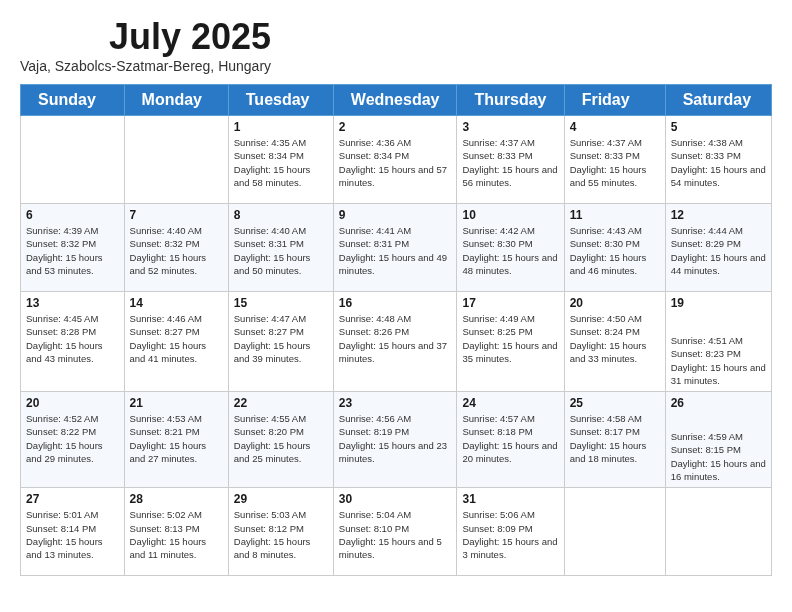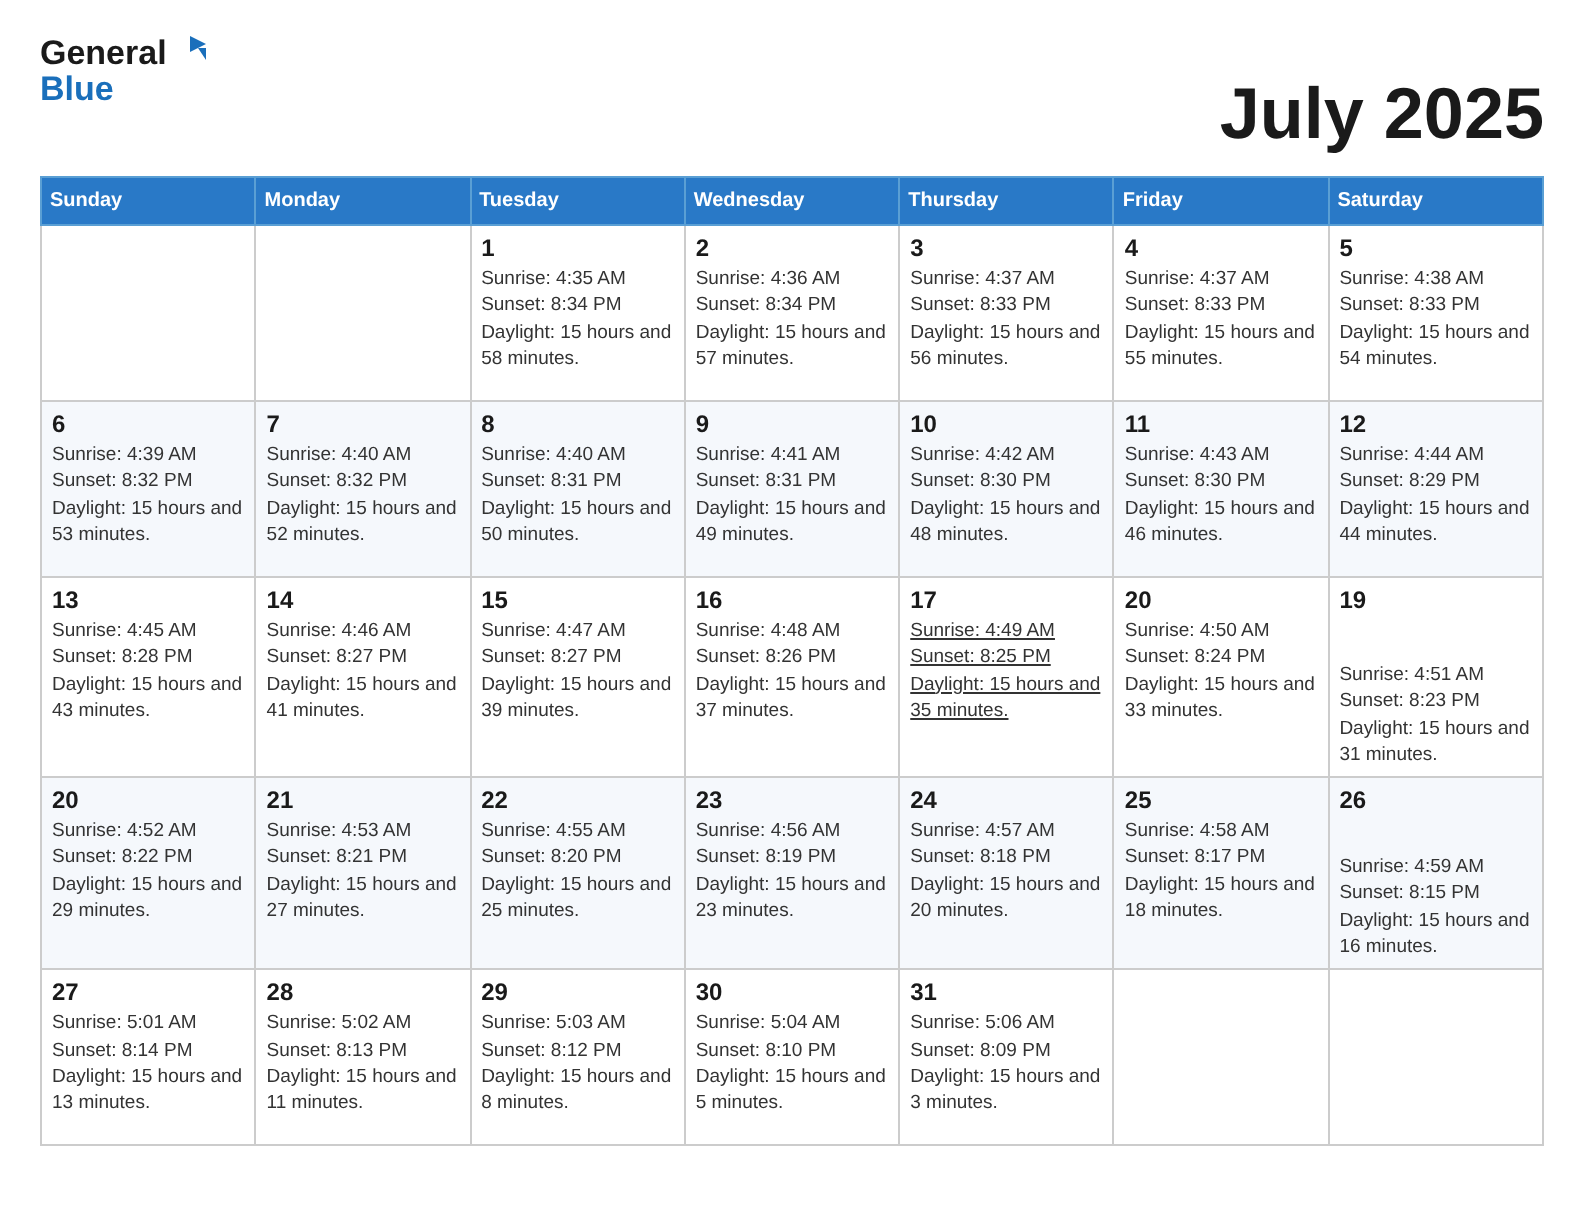--- a/index.html
+++ b/index.html
@@ -19,37 +19,36 @@
     .logo {
       display: flex;
       align-items: center;
       gap: 4px;
     }
     .title-area { text-align: right; }
     .month-title {
       font-size: 36px;
       font-weight: bold;
       color: #1a1a1a;
-      margin-top: 20px;
     }
     .subtitle {
       font-size: 14px;
       color: #333;
     }
     table {
       width: 100%;
       border-collapse: collapse;
       font-size: 10px;
     }
     th {
       background-color: #2979c7;
       color: #fff;
-      padding: 6px 4px;
+      padding: 6px 17px;
       text-align: left;
-      font-size: 10px;
+      font-size: 16px;
       font-weight: bold;
       border: 1px solid #5a9fd4;
     }
     td {
       border: 1px solid #ccc;
       vertical-align: top;
       padding: 4px 5px;
       width: 14.28%;
       min-height: 80px;
       height: 88px;
@@ -72,34 +71,23 @@
     tr:nth-child(odd) td:not(.empty) { background: #fff; }
     
     .row-even td { background: #eef3fa; }
     .row-odd td { background: #fff; }
     .row-odd td.empty { background: #fff; }
   </style>
 </head>
 <body>
 
 <div class="header-area">
-  <div class="logo">
-<div style="display:flex;flex-direction:column;line-height:1.0;">
-  <div style="display:flex;align-items:center;gap:2px;">
-    <span style="font-size:17px;font-weight:bold;color:#1a1a1a;">General</span>
-    <svg width="20" height="20" viewBox="0 0 20 20">
-      <polygon points="10,2 18,6 10,10" fill="#1a6fbb"></polygon>
-      <polygon points="14,8 18,8 18,14" fill="#1a6fbb"></polygon>
-    </svg>
-  </div>
-  <span style="font-size:17px;font-weight:bold;color:#1a6fbb;">Blue</span>
-</div>
-    </div>
   <div class="title-area">
     <div class="month-title">July 2025</div>
+    <div class="subtitle">Vaja, Szabolcs-Szatmar-Bereg, Hungary</div>
   </div>
 </div>
 
 <table>
   <thead>
     <tr>
     <th>Sunday</th>
         <th>Monday</th>
         <th>Tuesday</th>
         <th>Wednesday</th>
@@ -207,21 +195,21 @@
 Daylight: 15 hours and 39 minutes.</div>
         </td>
         <td>
           <span class="day-num">16</span>
           <div class="day-info" style="white-space: pre-line;">Sunrise: 4:48 AM
 Sunset: 8:26 PM
 Daylight: 15 hours and 37 minutes.</div>
         </td>
         <td>
           <span class="day-num">17</span>
-          <div class="day-info" style="white-space: pre-line; text-decoration: underline;">Sunrise: 4:49 AM
+          <div class="day-info" style="white-space: pre-line;">Sunrise: 4:49 AM
 Sunset: 8:25 PM
 Daylight: 15 hours and 35 minutes.</div>
         </td>
         <td>
           <span class="day-num">20</span>
           <div class="day-info" style="white-space: pre-line;">Sunrise: 4:50 AM
 Sunset: 8:24 PM
 Daylight: 15 hours and 33 minutes.</div>
         </td>
         <td>

